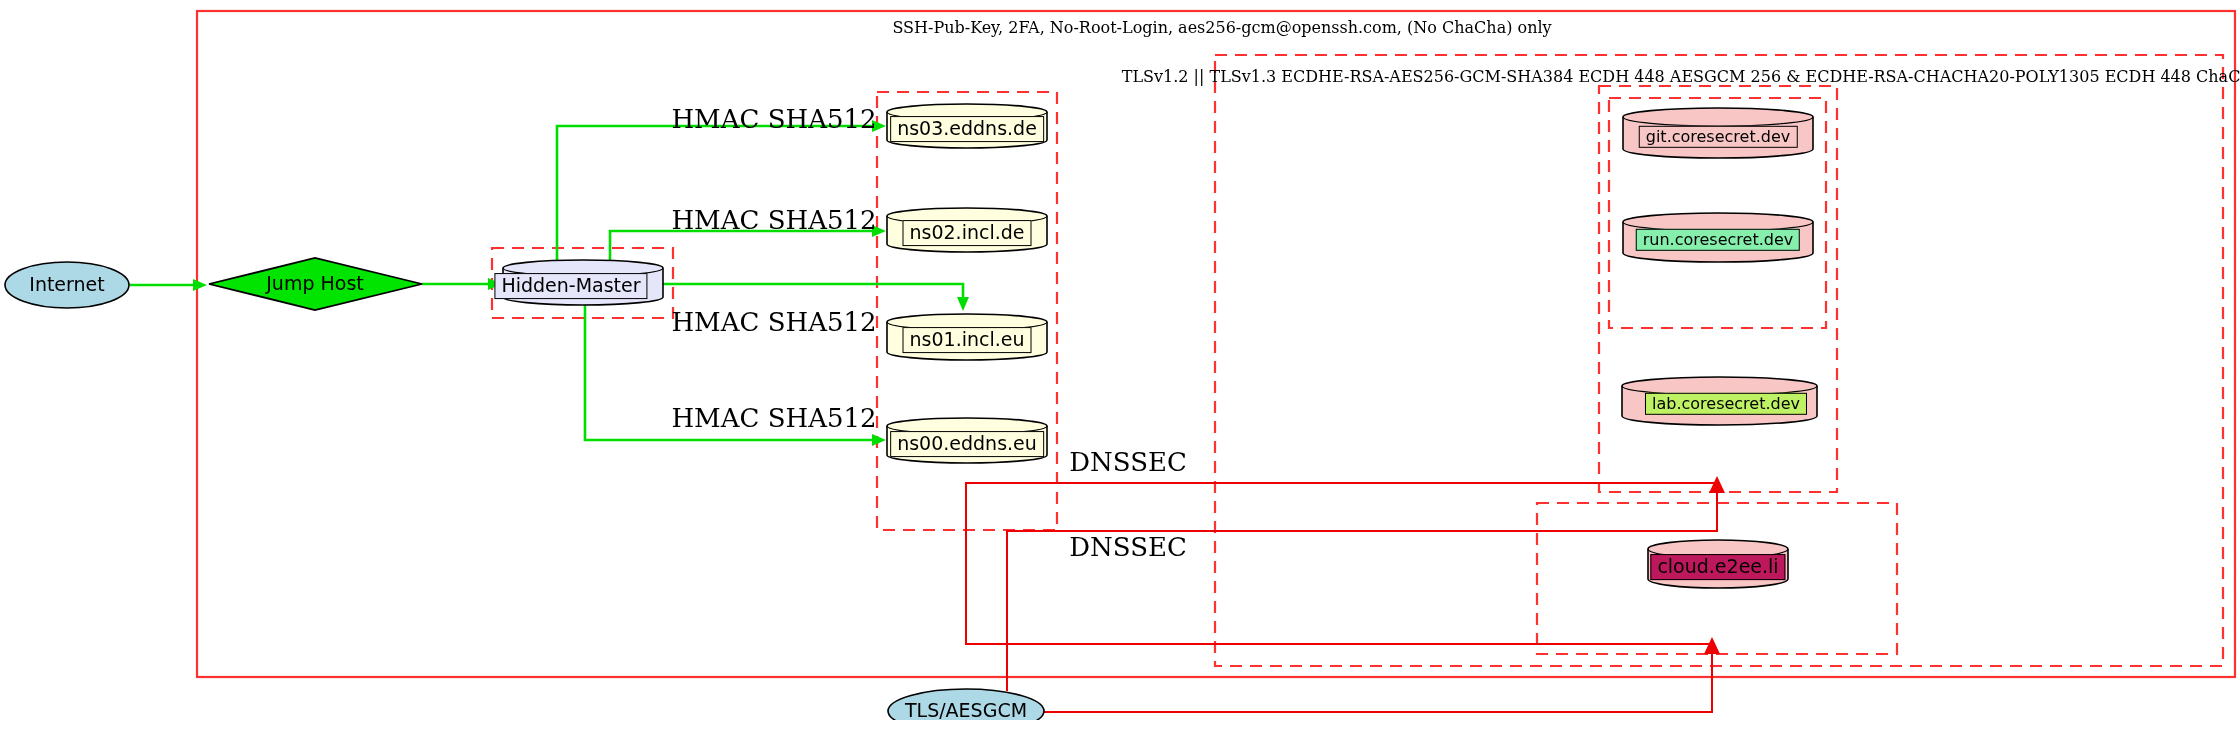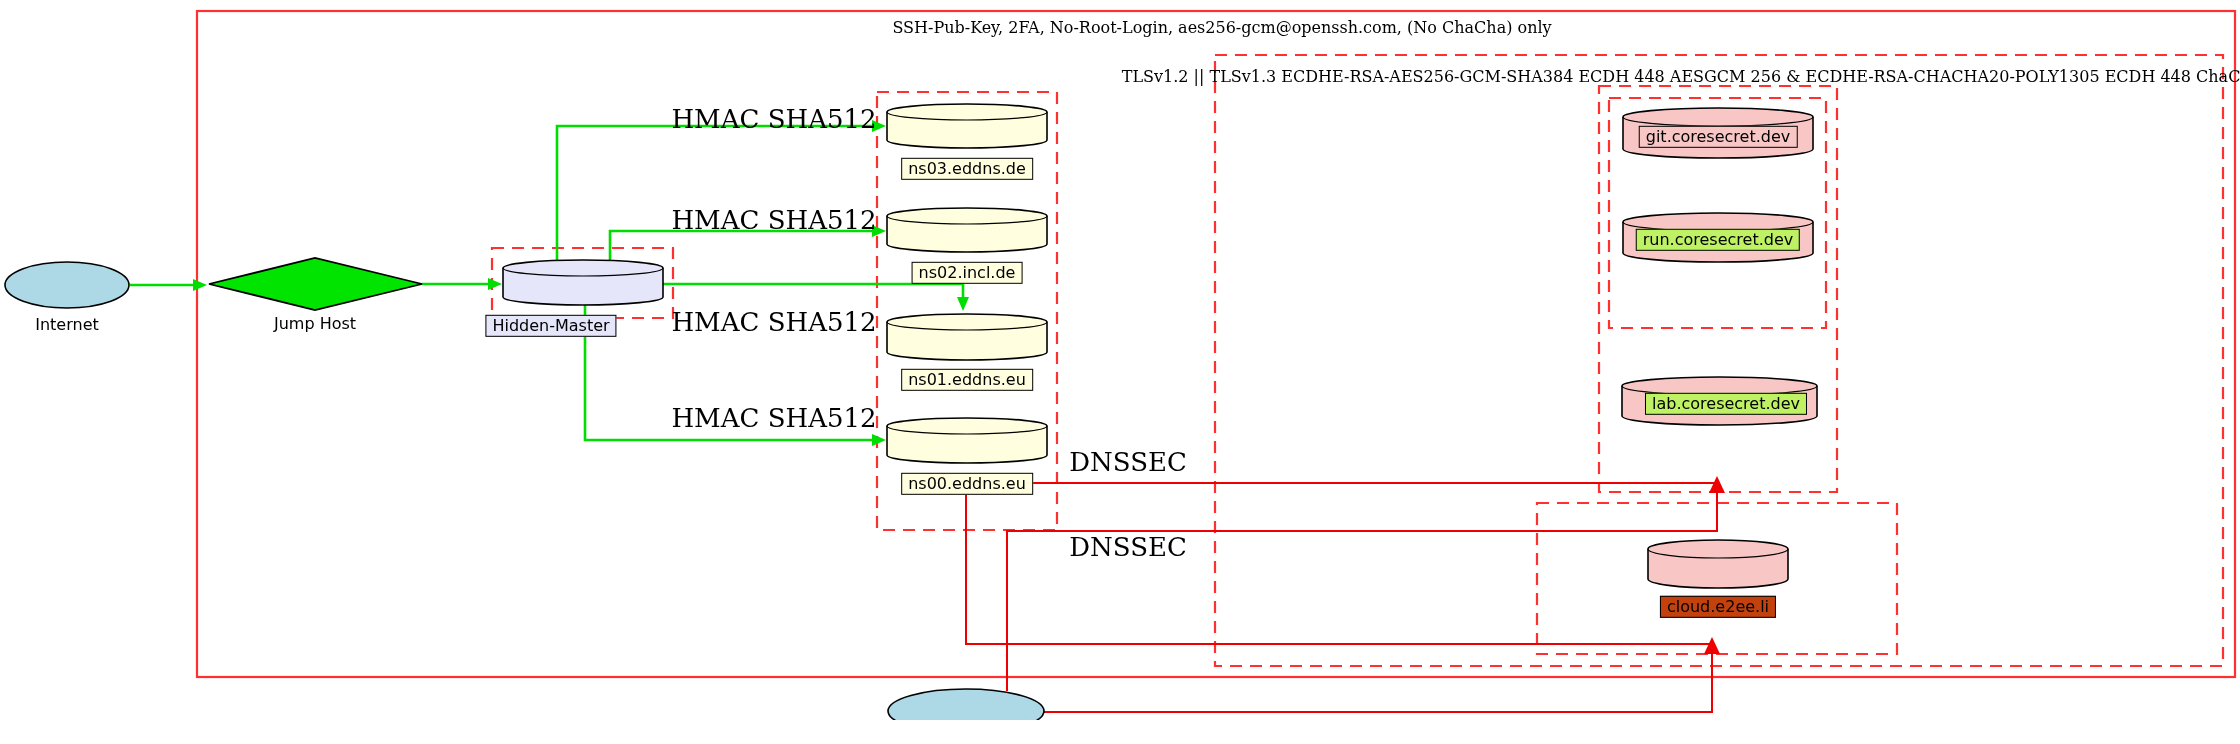--- a/index.html
+++ b/index.html
@@ -3,21 +3,21 @@
 <meta charset="utf-8">
 <style>
   html,body{margin:0;padding:0;background:#ffffff;}
   #stage{position:relative;width:2240px;height:720px;background:#ffffff;overflow:hidden;}
   #gv{position:absolute;left:0;top:0;}
   .lbl{position:absolute;transform:translate(-50%,-50%);white-space:nowrap;color:#000;line-height:1.15;}
   .serif{font-family:"DejaVu Serif", serif;}
   .sans{font-family:"DejaVu Sans", sans-serif;}
   .fs16{font-size:16px;}
   .fs17{font-size:16px;}
-  .fs19{font-size:16px;margin-top:40px;}
+  .fs19{font-size:19px;}
   .fs22{font-size:26px;}
   .boxed{border:1px solid #000;padding:1px 6px;}
 </style>
 </head>
 <body>
 
 <div id="stage">
   <svg id="gv" width="2240" height="744" viewBox="0 0 2240 744">
       <rect x="197" y="11" width="2038" height="666" fill="none" stroke="#FF3030" stroke-width="2.2"></rect>
       <rect x="1215" y="55" width="1008" height="611" fill="none" stroke="#FF3030" stroke-width="2.2" stroke-dasharray="12,8"></rect>
@@ -72,23 +72,23 @@
 
   <div class="lbl serif fs22" style="left: 774px; top: 120px;">HMAC SHA512</div>
   <div class="lbl serif fs22" style="left: 774px; top: 221px;">HMAC SHA512</div>
   <div class="lbl serif fs22" style="left: 774px; top: 323px;">HMAC SHA512</div>
   <div class="lbl serif fs22" style="left: 774px; top: 419px;">HMAC SHA512</div>
   <div class="lbl serif fs22" style="left: 1128px; top: 463px;">DNSSEC</div>
   <div class="lbl serif fs22" style="left: 1128px; top: 548px;">DNSSEC</div>
 
   <div class="lbl sans fs19" style="left: 67px; top: 285px;">Internet</div>
   <div class="lbl sans fs19" style="left: 315px; top: 284px;">Jump Host</div>
-  <div class="lbl sans fs19 boxed" style="left: 551px; top: 286px; background: rgb(230, 230, 250);">Hidden-Master</div>
+  <div class="lbl sans fs19 boxed" style="left: 571px; top: 286px; background: rgb(230, 230, 250);">Hidden-Master</div>
   <div class="lbl sans fs19 boxed" style="left: 967px; top: 129px; background: rgb(255, 255, 224);">ns03.eddns.de</div>
   <div class="lbl sans fs19 boxed" style="left: 967px; top: 233px; background: rgb(255, 255, 224);">ns02.incl.de</div>
-  <div class="lbl sans fs19 boxed" style="left: 967px; top: 340px; background: rgb(255, 255, 224);">ns01.eddns.eu</div>
+  <div class="lbl sans fs19 boxed" style="left: 967px; top: 340px; background: rgb(255, 255, 224);">ns01.incl.eu</div>
   <div class="lbl sans fs19 boxed" style="left: 967px; top: 444px; background: rgb(255, 255, 224);">ns00.eddns.eu</div>
   <div class="lbl sans fs17 boxed" style="left: 1718px; top: 137px; background: rgb(249, 198, 198);">git.coresecret.dev</div>
-  <div class="lbl sans fs17 boxed" style="left: 1718px; top: 240px; background: #bef264;">run.coresecret.dev</div>
+  <div class="lbl sans fs17 boxed" style="left: 1718px; top: 240px; background: #86efac;">run.coresecret.dev</div>
   <div class="lbl sans fs17 boxed" style="left: 1719px; top: 404px; background: #bef264; margin-left: 7px;">lab.coresecret.dev</div>
-  <div class="lbl sans fs19 boxed" style="left: 1718px; top: 567px; background: #c2410c;">cloud.e2ee.li</div>
+  <div class="lbl sans fs19 boxed" style="left: 1718px; top: 567px; background: #be185d;">cloud.e2ee.li</div>
   <div class="lbl sans fs19" style="left: 966px; top: 711px;">TLS/AESGCM</div>
 </div>
 
 </body></html>

